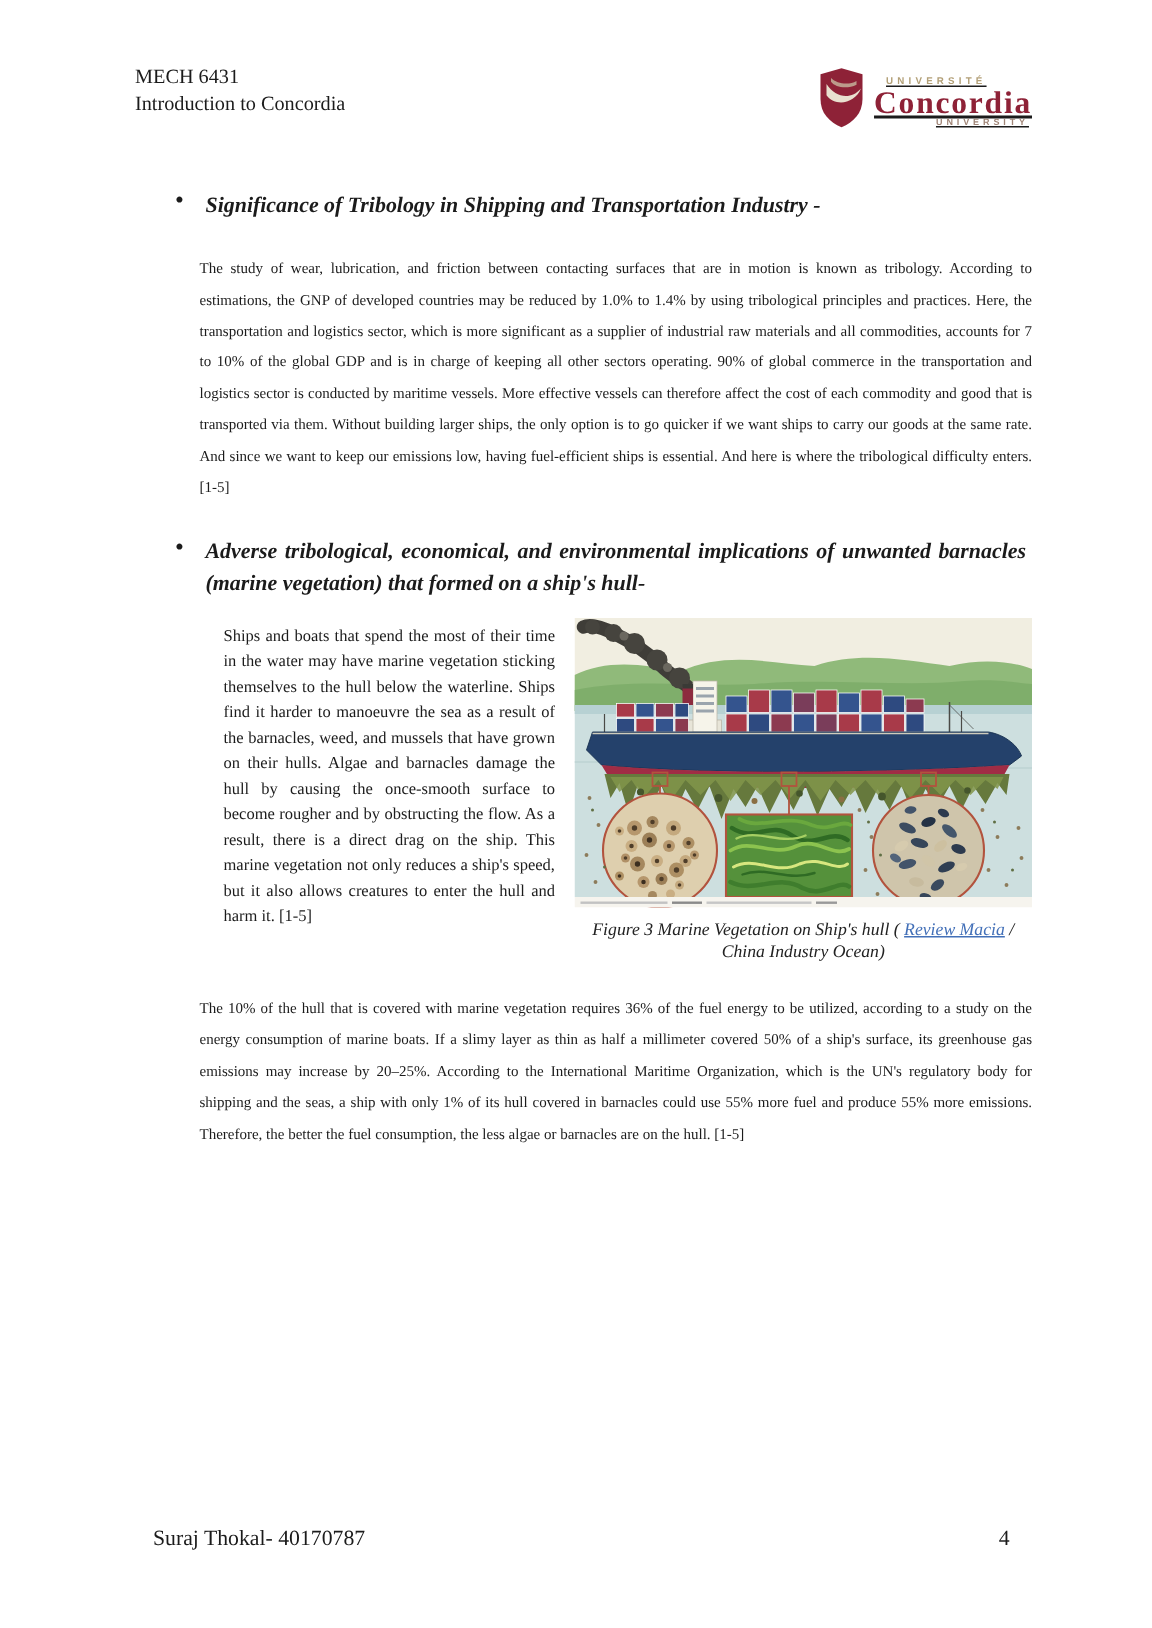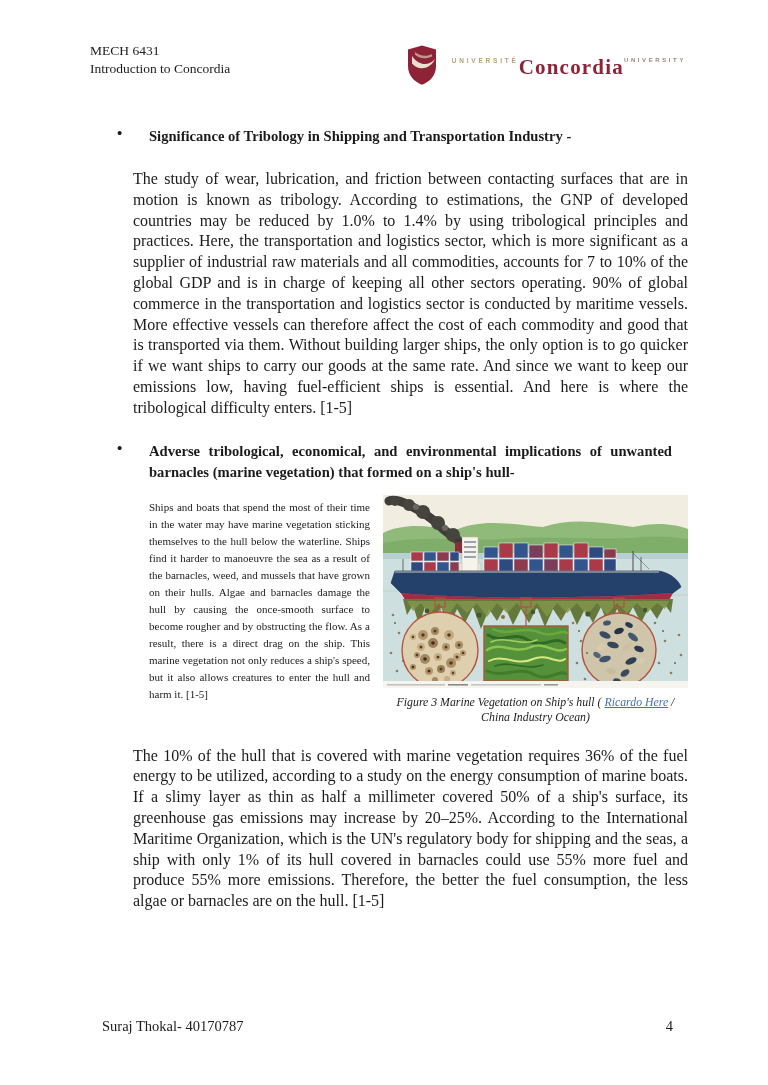--- a/index.html
+++ b/index.html
@@ -7,37 +7,37 @@
     position:relative; width:768px; height:1085px; background:#ffffff;
     font-family:"Liberation Serif", serif; color:#1b1b1b; overflow:hidden;
     box-sizing:border-box;
   }
   .content { padding:42px 80px 0 90px; }
 
   
   .hdr { display:flex; justify-content:space-between; align-items:flex-start; }
   .course { font-size:13.5px; line-height:17.5px; }
   .logo { display:flex; align-items:center; gap:5px; margin-top:2px; }
-  .logo-text { display:flex; flex-direction:row; }
+  .logo-text { display:flex; flex-direction:column;text-decoration:underline; }
   .logo-top { font-family:"Liberation Sans", sans-serif; font-size:6.5px; font-weight:bold;
               letter-spacing:2.8px; color:#b3a078; padding-left:8px; }
   .logo-name { font-size:21px; font-weight:bold; color:#8e2237; letter-spacing:1.2px; line-height:21px; }
   .logo-bottom { font-family:"Liberation Sans", sans-serif; font-size:6px; font-weight:bold;
                  letter-spacing:2.6px; color:#a08577; text-align:right; padding-right:2px; }
 
   h1 { margin:20px 0 0 0; font-family:"Liberation Sans", sans-serif; font-weight:normal;
        font-size:19.5px; color:#4470ab; }
 
   
   .bullet-item { position:relative; padding-left:43px; margin-top:36px; }
   .bullet-item.second { margin-top:22px; }
   .bullet-item .marker { position:absolute; left:27px; top:-1px; font-size:15px; font-weight:bold; }
-  .bullet-item h2 { margin:16px; font-size:14.6px; line-height:21px; text-align:justify; font-weight:bold; }
-
-  p.body { margin:22px 0 0 43px; width:555px; font-size:16px; line-height:20.8px; text-align:justify; }
+  .bullet-item h2 { margin:4px; font-size:14.6px; line-height:21px; text-align:justify; font-weight:bold;font-style:italic; }
+
+  p.body { margin:22px 0 0 43px; width:555px; font-size:10px; line-height:20.8px; text-align:justify; }
 
   .wrap { margin:13px 0 0 43px; width:555px; }
   .wrap:after { content:""; display:block; clear:both; }
   .wrap figure { float:right; width:305px; margin:-4px 0 6px 13px; }
   .wrap p { margin:16px; font-size:11px; line-height:17px; text-align:justify; }
   figure { padding:0; }
   figure svg { display:block; }
   figcaption { margin-top:7px; font-size:11.8px; font-style:italic; text-align:center;
                line-height:15px; color:#222; }
   figcaption a { color:#4370b8; text-decoration:underline; cursor:pointer; }
@@ -293,21 +293,21 @@
 
           <rect x="0" y="186" width="305" height="7" fill="#f6f4ee"></rect>
           <g>
             <rect x="4" y="189" width="58" height="1.6" fill="#c2c2c2"></rect>
             <rect x="65" y="189" width="20" height="1.6" fill="#8a8a8a"></rect>
             <rect x="88" y="189" width="70" height="1.6" fill="#c6c6c6"></rect>
             <rect x="161" y="189" width="14" height="1.6" fill="#999999"></rect>
           </g>
         </svg>
         <figcaption>
-          <span>Figure 3 Marine Vegetation on Ship's hull ( </span><a>Ricardo Here</a><span> /</span><br>
+          <span>Figure 3 Marine Vegetation on Ship's hull ( </span><a>Review Macia</a><span> /</span><br>
           <span>China Industry Ocean)</span>
         </figcaption>
       </figure>
       <p>Ships and boats that spend the most of their time in the water may have marine vegetation sticking themselves to the hull below the waterline. Ships find it harder to manoeuvre the sea as a result of the barnacles, weed, and mussels that have grown on their hulls. Algae and barnacles damage the hull by causing the once-smooth surface to become rougher and by obstructing the flow. As a result, there is a direct drag on the ship. This marine vegetation not only reduces a ship's speed, but it also allows creatures to enter the hull and harm it. [1-5]</p>
     </div>
 
     <p class="body after">The 10% of the hull that is covered with marine vegetation requires 36% of the fuel energy to be utilized, according to a study on the energy consumption of marine boats. If a slimy layer as thin as half a millimeter covered 50% of a ship's surface, its greenhouse gas emissions may increase by 20–25%. According to the International Maritime Organization, which is the UN's regulatory body for shipping and the seas, a ship with only 1% of its hull covered in barnacles could use 55% more fuel and produce 55% more emissions. Therefore, the better the fuel consumption, the less algae or barnacles are on the hull. [1-5]</p>
 
   </div>
 

